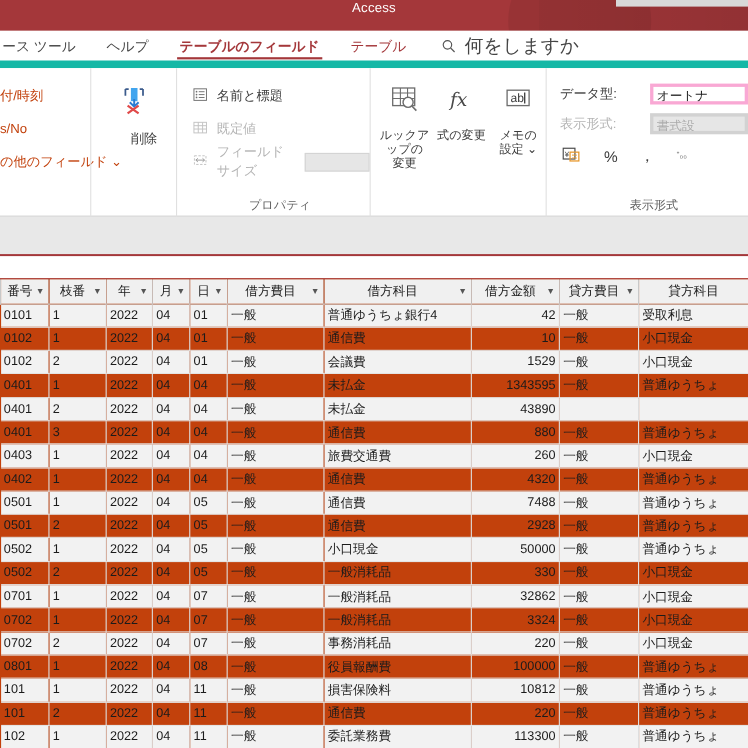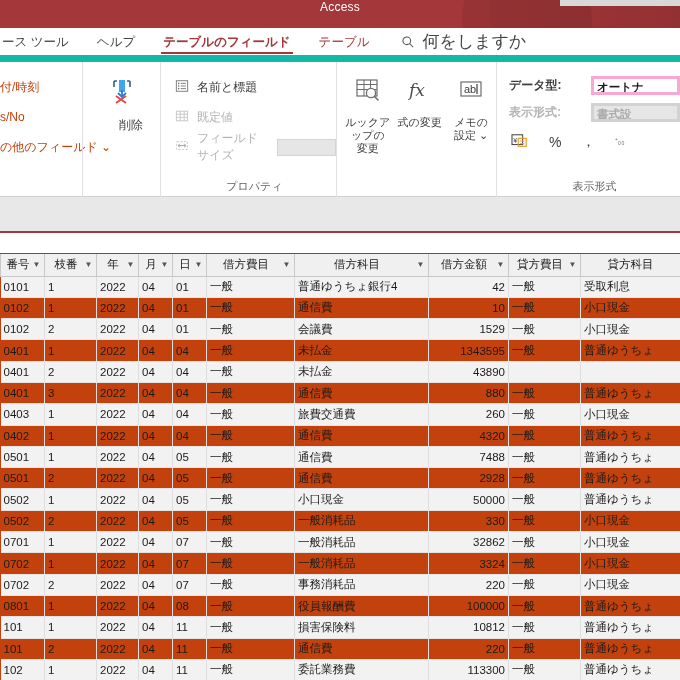--- a/index.html
+++ b/index.html
@@ -145,21 +145,20 @@
   }
   .bigbtn2 .lbl { font-size: 11px; color: #3c3c3c; line-height: 13px; }
 
   
   .g5 { flex: 1; min-width: 0; }
   .frow {
     display: flex; align-items: center;
     height: 27px; padding-left: 12px;
     font-size: 12px; color: #3c3c3c;
     gap: 8px;
-    font-weight: bold;
   }
   .frow.disabled { color: #b4b4b4; }
   .frow .lblw { width: 74px; }
   .combo {
     flex: 1; height: 19px;
     border: 3px solid #f9a8d4; background: #ffffff;
     font-size: 11.5px; color: #1c1c1c;
     padding: 1px 3px; overflow: hidden; white-space: nowrap;
   }
   .combo.dis { background: #e6e6e6; border-color: #d2d2d2; color: #aaaaaa; }

